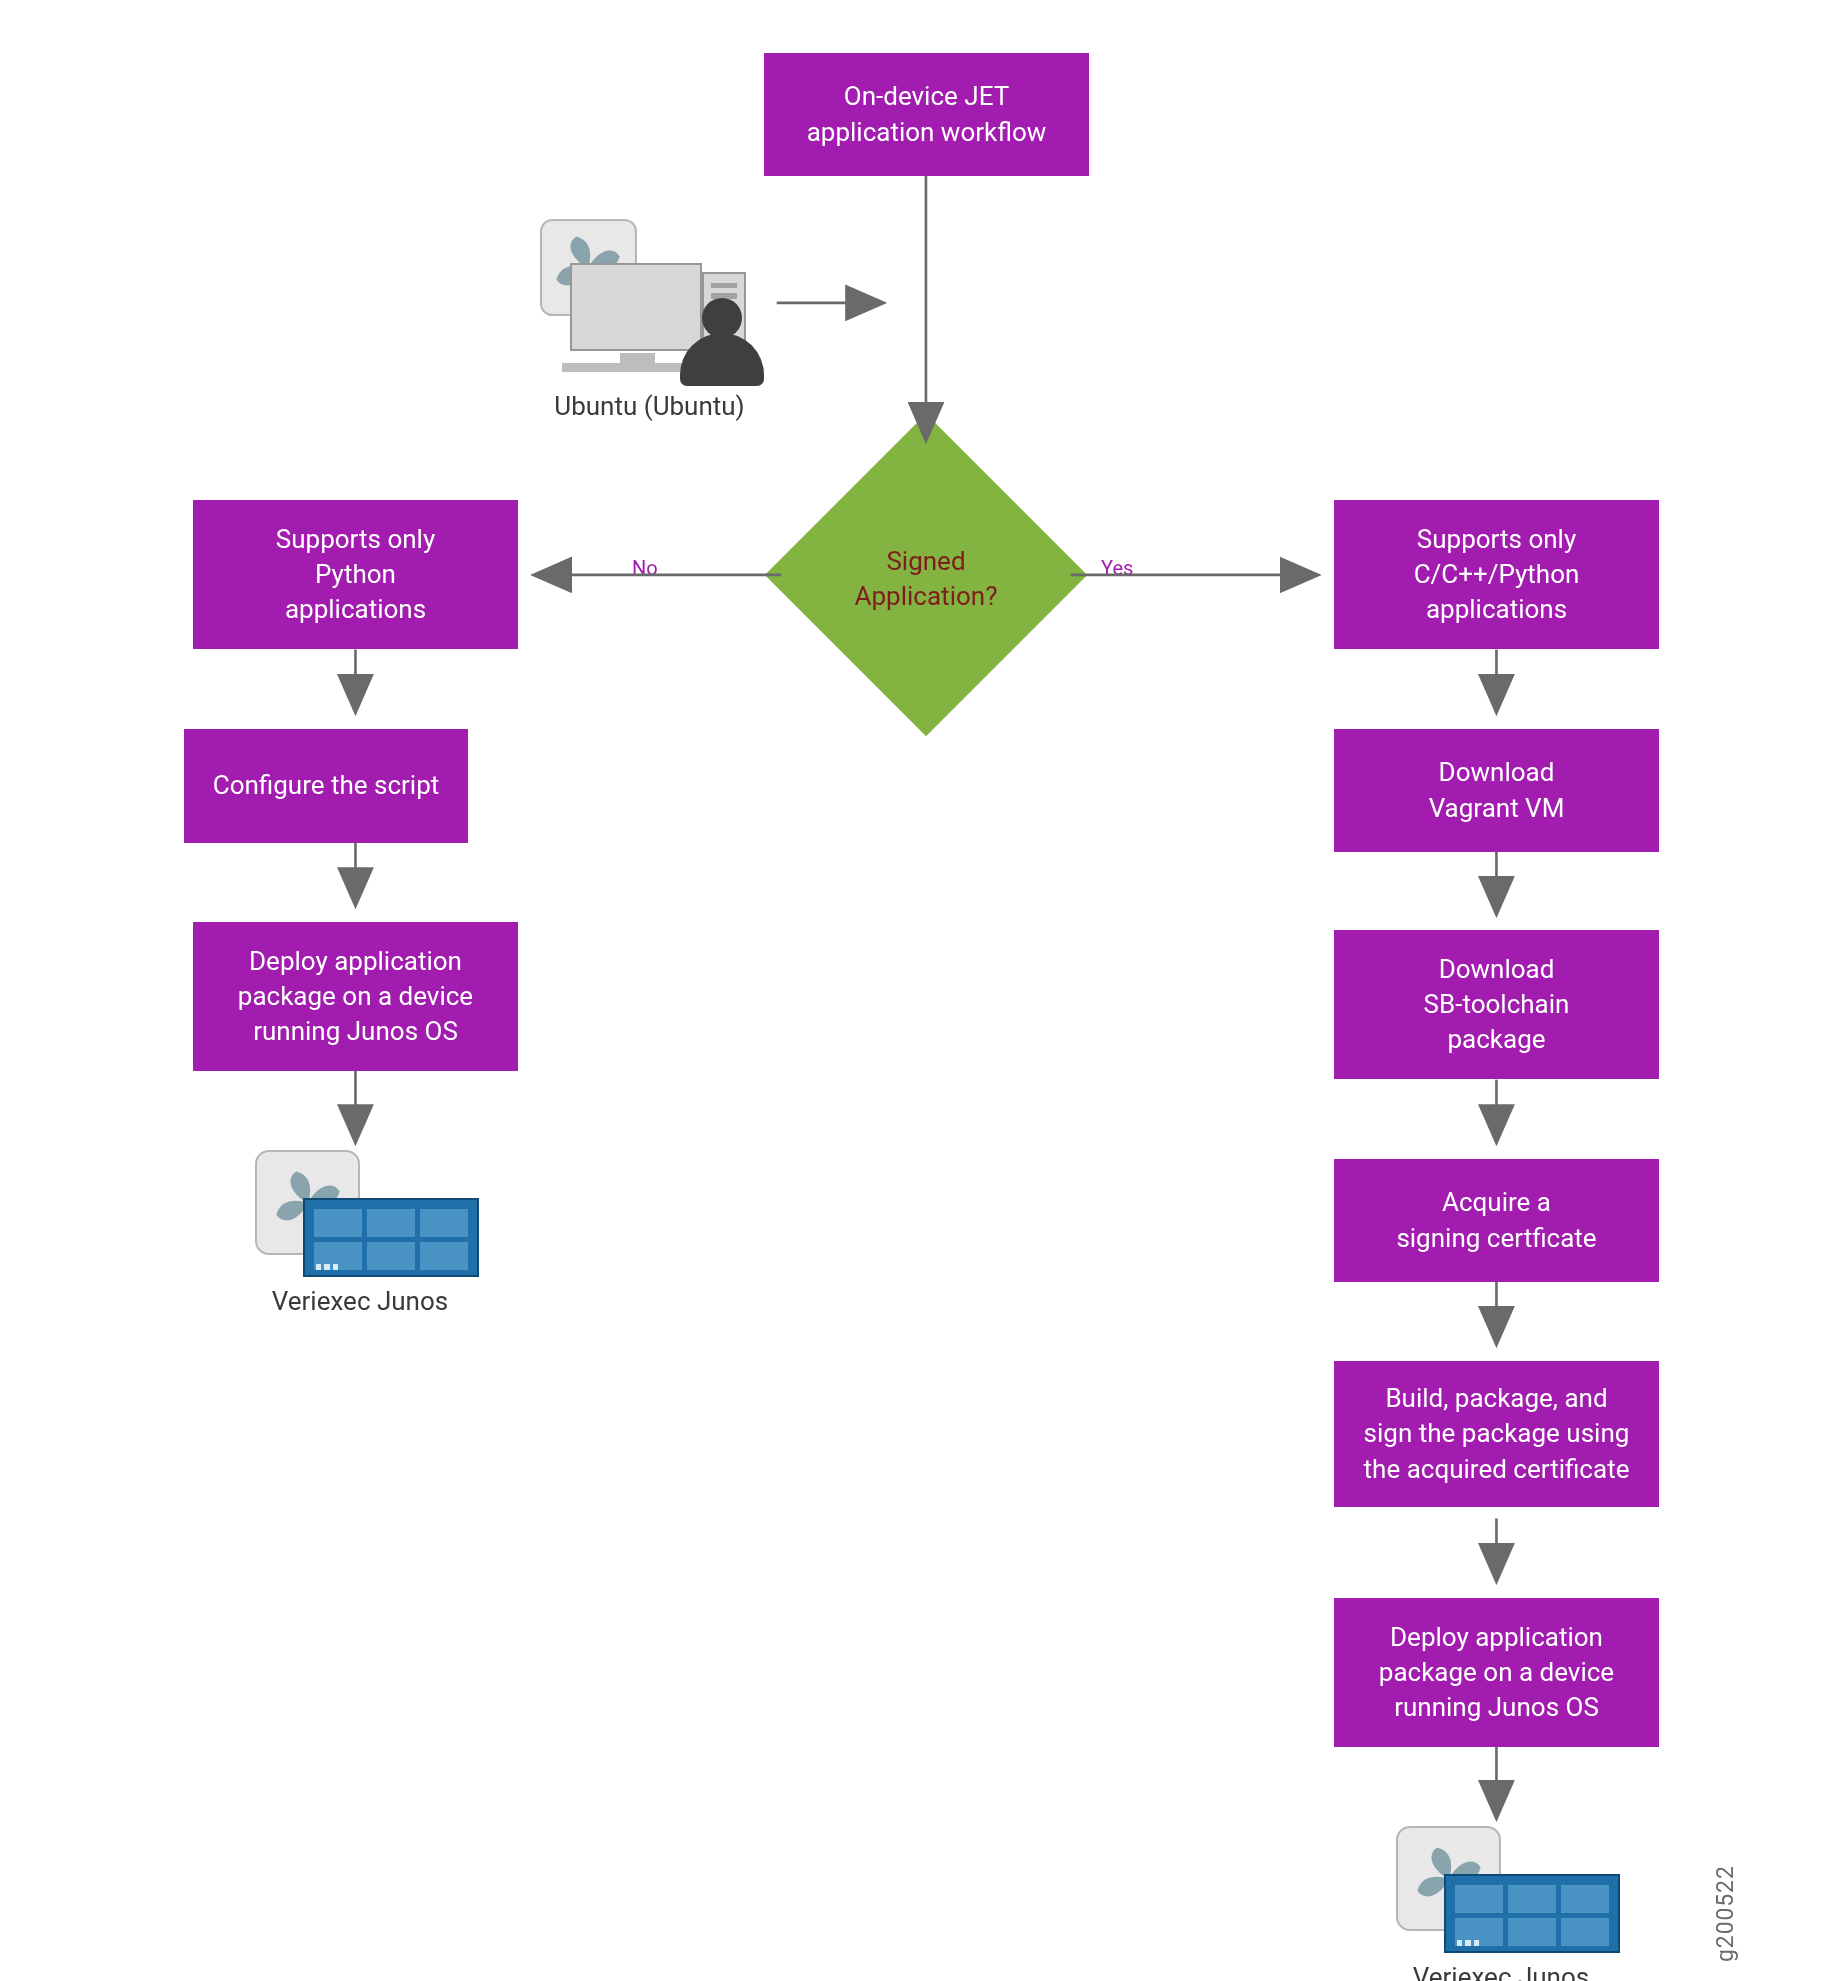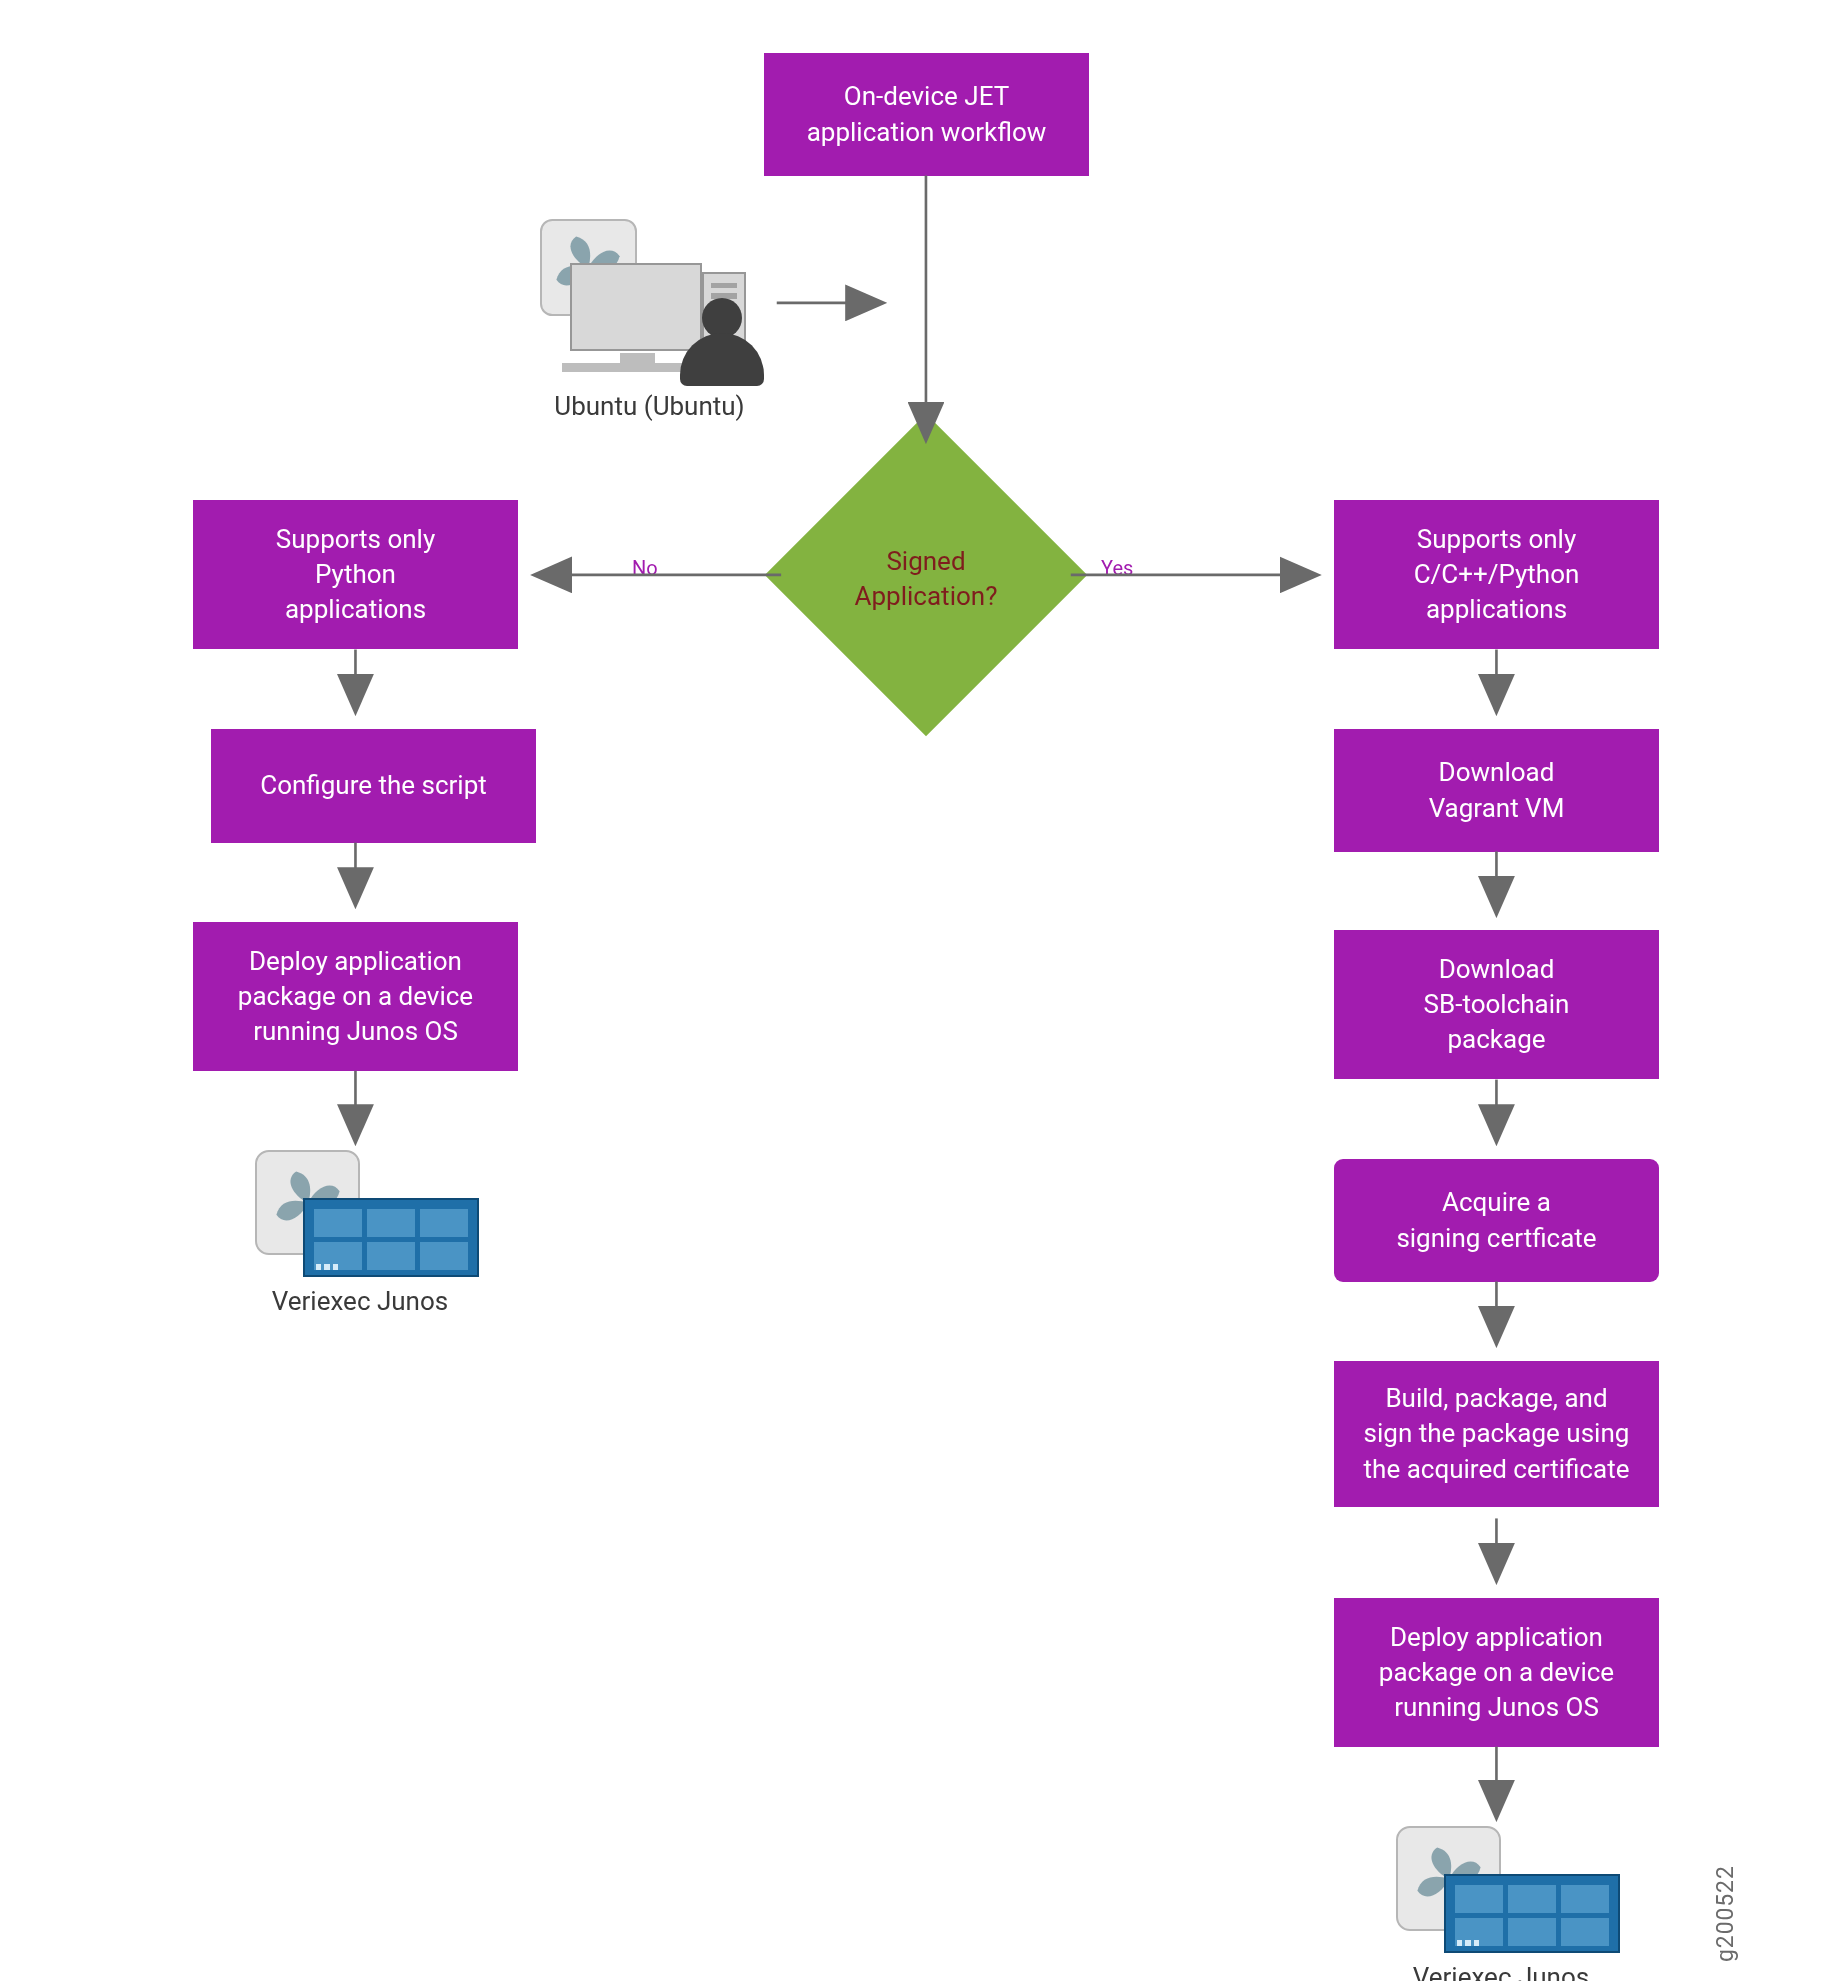--- a/index.html
+++ b/index.html
@@ -183,37 +183,37 @@
 </div>
 
 <div class="diamond" style="left: 812px; top: 461px;"></div>
 <div class="diamond-label" style="left: 812px; top: 544px;">
   <span>Signed<br>Application?</span>
 </div>
 
 <div class="box" style="left: 193px; top: 500px; width: 325px; height: 149px;">
   <span>Supports only<br>Python<br>applications</span>
 </div>
-<div class="box" style="left: 211px; top: 729px; width: 325px; height: 114px;">
+<div class="box" style="left: 184px; top: 729px; width: 284px; height: 114px;">
   <span>Configure the script</span>
 </div>
 <div class="box" style="left: 193px; top: 922px; width: 325px; height: 149px;">
   <span>Deploy application<br>package on a device<br>running Junos OS</span>
 </div>
 
 <div class="box" style="left: 1334px; top: 500px; width: 325px; height: 149px;">
   <span>Supports only<br>C/C++/Python<br>applications</span>
 </div>
 <div class="box" style="left: 1334px; top: 729px; width: 325px; height: 123px;">
   <span>Download<br>Vagrant VM</span>
 </div>
 <div class="box" style="left: 1334px; top: 930px; width: 325px; height: 149px;">
   <span>Download<br>SB-toolchain<br>package</span>
 </div>
-<div class="box" style="left: 1334px; top: 1159px; width: 325px; height: 123px; border-radius: 9px;">
+<div class="box" style="left: 1334px; top: 1159px; width: 325px; height: 123px;">
   <span>Acquire a<br>signing certficate</span>
 </div>
 <div class="box" style="left: 1334px; top: 1361px; width: 325px; height: 146px;">
   <span>Build, package, and<br>sign the package using<br>the acquired certificate</span>
 </div>
 <div class="box" style="left: 1334px; top: 1598px; width: 325px; height: 149px;">
   <span>Deploy application<br>package on a device<br>running Junos OS</span>
 </div>
 
 <div class="edge-label" style="left: 632px; top: 556px;">

